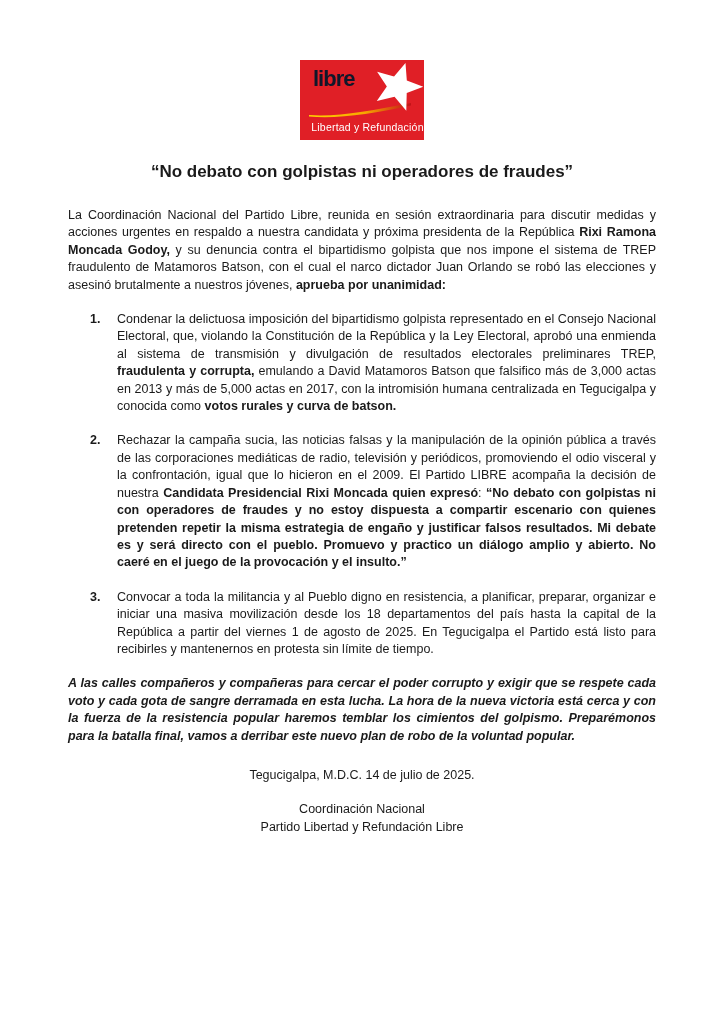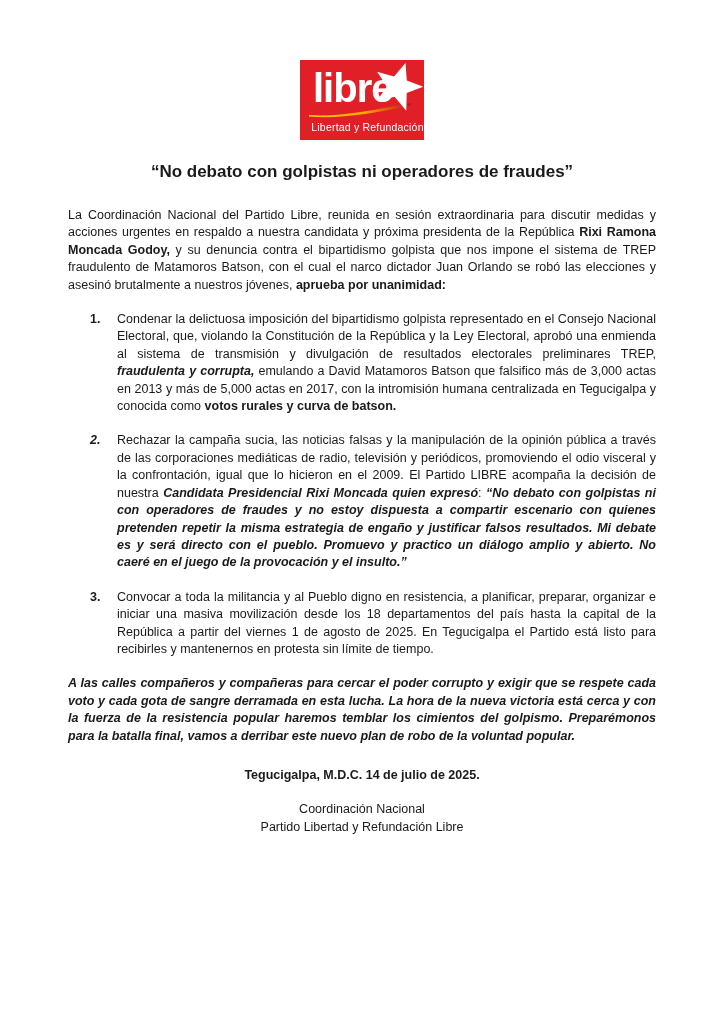--- a/index.html
+++ b/index.html
@@ -22,24 +22,24 @@
     width: 124px;
     height: 80px;
     margin: 0 auto;
     position: relative;
     overflow: hidden;
   }
   .logo .brand {
     position: absolute;
     left: 13px;
     top: 8px;
-    font-size: 40px;
+    font-size: 22px;
     font-weight: bold;
     letter-spacing: -1px;
-    color: #ffffff;
+    color: #0f172a;
     line-height: 1;
   }
   .logo .star {
     position: absolute;
     right: -2px;
     top: -2px;
     width: 56px;
     height: 56px;
   }
   .logo .swoosh {
@@ -75,21 +75,21 @@
   }
   
   .body-text { margin-top: 25px; font-size: 12.5px; line-height: 17.4px; }
   p.para {
     text-align: justify;
     margin-bottom: 17px;
     font-size: 12.5px;
     line-height: 17.4px;
   }
   .b { font-weight: bold; }
-  .i { font-style: italic; }
+  .i { }
   .list { margin: 0 0 0 22px; }
   .list-item {
     display: flex;
     margin-bottom: 17px;
   }
   .list-item .num {
     flex: 0 0 27px;
     font-size: 12.5px;
     line-height: 17.4px;
   }
@@ -102,21 +102,20 @@
   p.closing {
     font-weight: bold;
     font-style: italic;
     margin-bottom: 22px;
   }
   .dateline {
     text-align: center;
     font-size: 12.5px;
     line-height: 17.4px;
     margin-top: 22px;
-    font-weight: bold;
   }
   .signature {
     text-align: center;
     font-size: 12.5px;
     line-height: 17.4px;
     margin-top: 17px;
   }
 </style>
 </head>
 <body>

